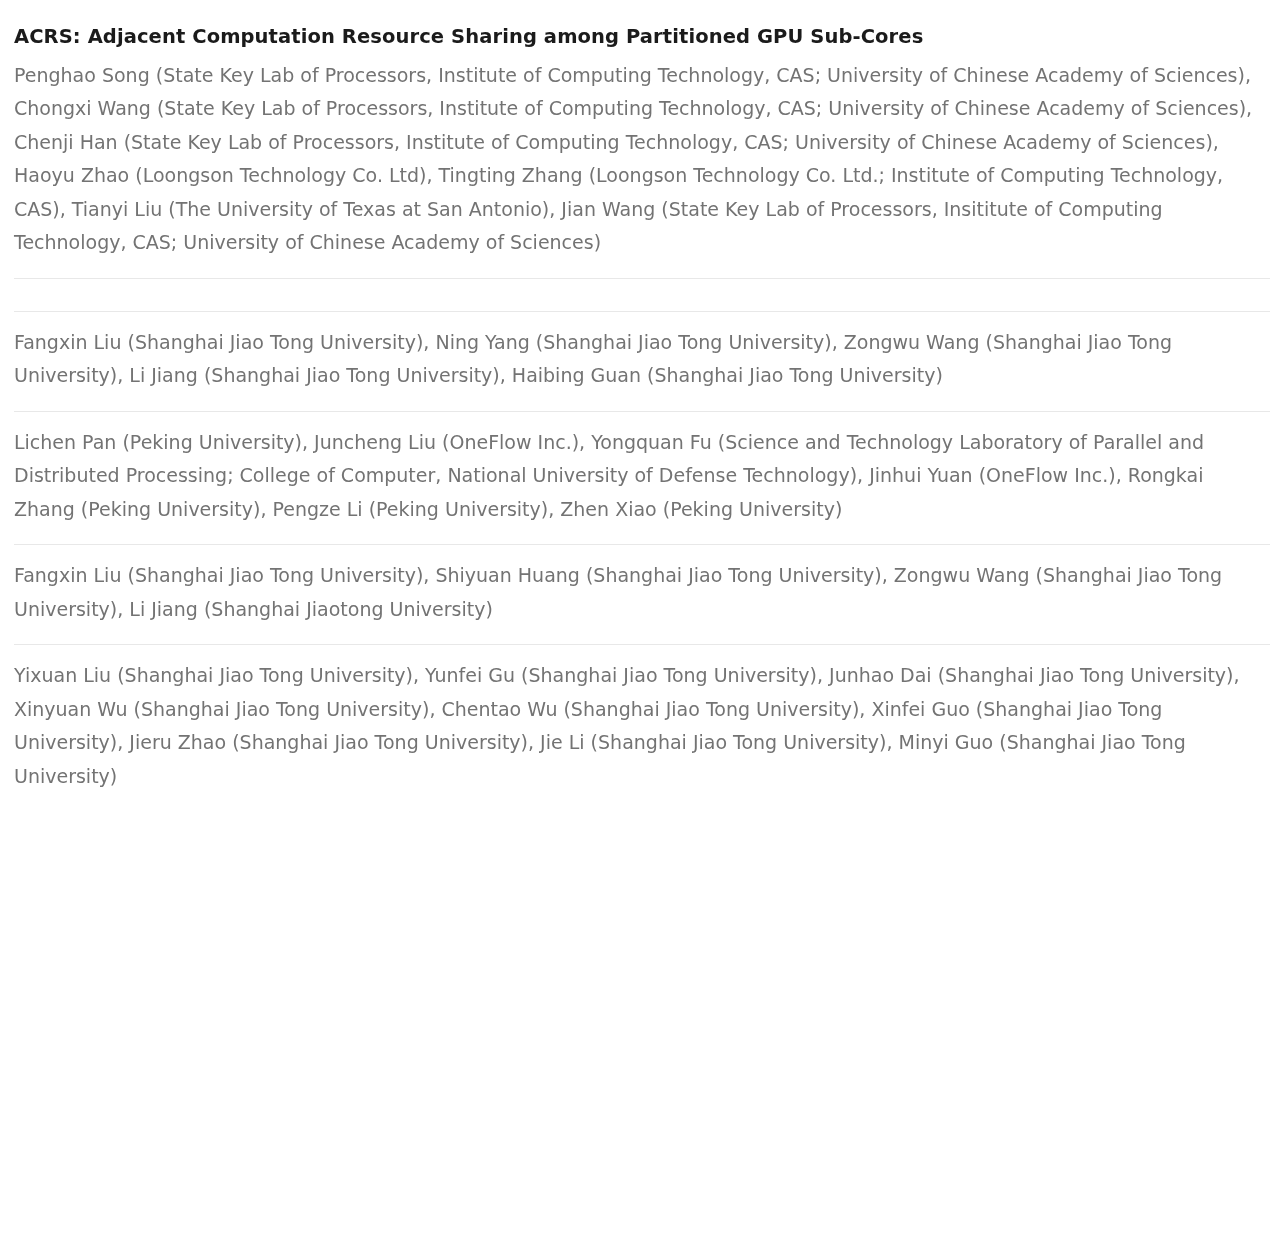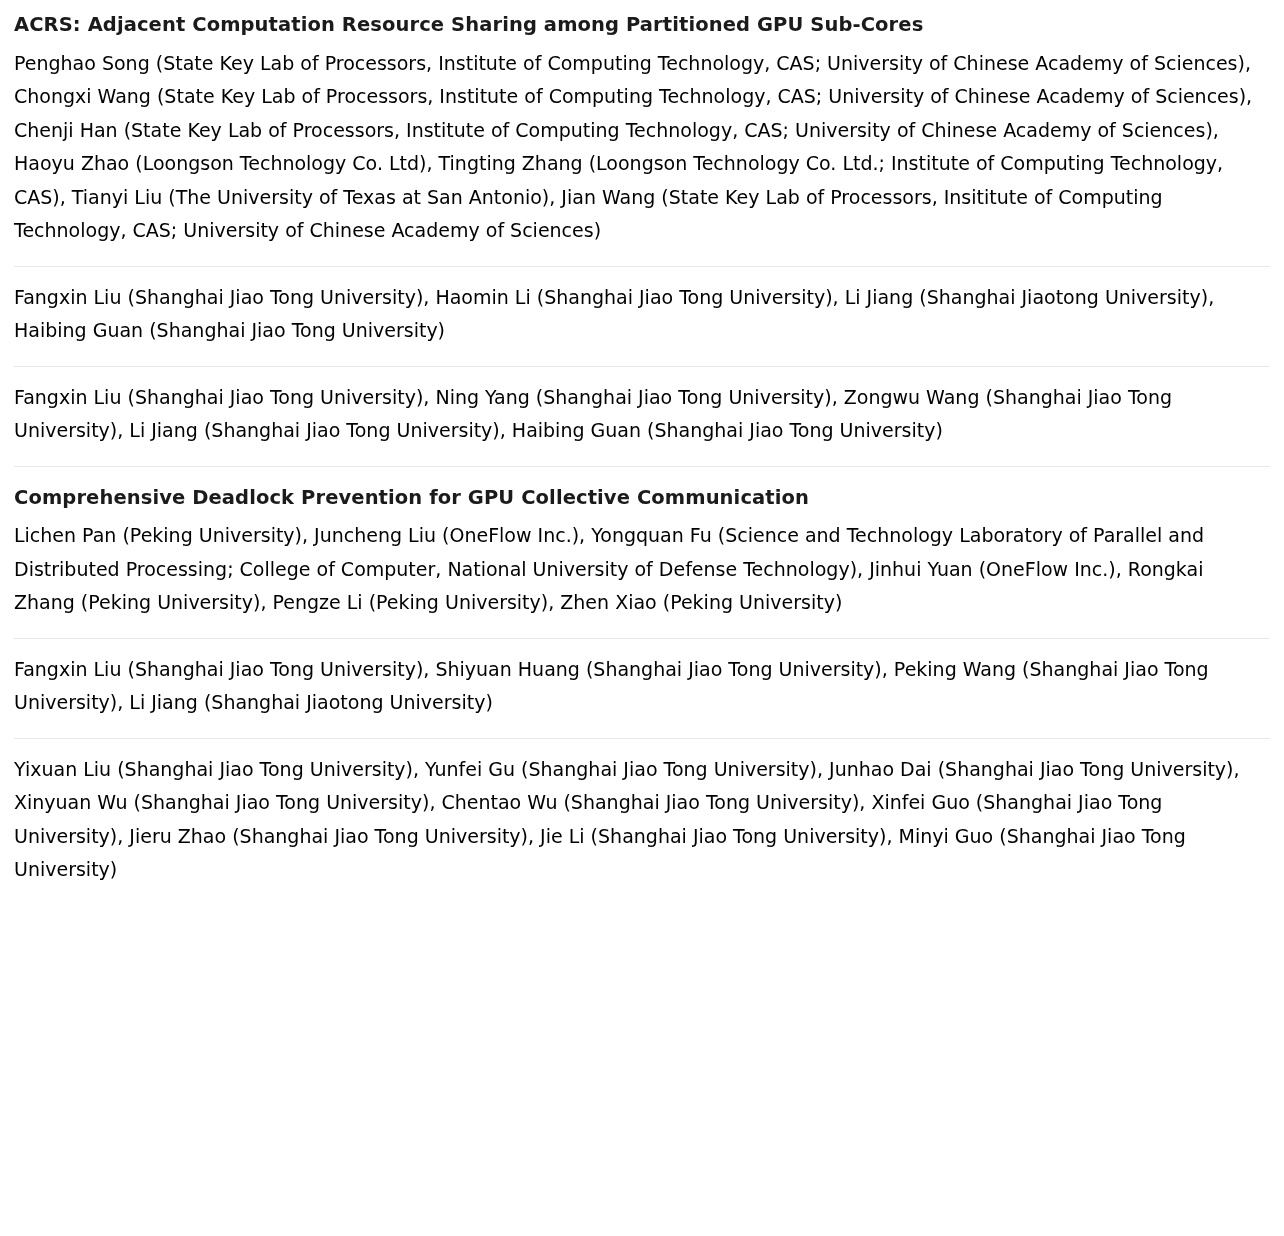--- a/index.html
+++ b/index.html
@@ -7,21 +7,21 @@
     margin: 0;
     padding: 0;
     background: #ffffff;
   }
   body {
     width: 1284px;
     font-family: "DejaVu Sans", "Liberation Sans", sans-serif;
     -webkit-font-smoothing: antialiased;
   }
   .paper-list {
-    padding: 0 14px;
+    padding: 12px 14px;
   }
   .entry {
     padding: 14px 0 18px 0;
     border-bottom: 1px solid #e8e8e8;
   }
   .entry:first-child {
     padding-top: 8px;
   }
   .entry:last-child {
     border-bottom: none;
@@ -33,47 +33,45 @@
     line-height: 33.5px;
     font-weight: bold;
     color: #1b1b1b;
     letter-spacing: 0.1px;
   }
   .entry p {
     margin: 0;
     font-size: 19px;
     line-height: 33.5px;
     font-weight: normal;
-    color: #000000;
+    color: #737373;
   }
 </style>
 </head>
 <body>
 
 <main class="paper-list">
 
   <article class="entry">
     <h2>ACRS: Adjacent Computation Resource Sharing among Partitioned GPU Sub-Cores</h2>
     <p>Penghao Song (State Key Lab of Processors, Institute of Computing Technology, CAS; University of Chinese Academy of Sciences), Chongxi Wang (State Key Lab of Processors, Institute of Computing Technology, CAS; University of Chinese Academy of Sciences), Chenji Han (State Key Lab of Processors, Institute of Computing Technology, CAS; University of Chinese Academy of Sciences), Haoyu Zhao (Loongson Technology Co. Ltd), Tingting Zhang (Loongson Technology Co. Ltd.; Institute of Computing Technology, CAS), Tianyi Liu (The University of Texas at San Antonio), Jian Wang (State Key Lab of Processors, Insititute of Computing Technology, CAS; University of Chinese Academy of Sciences)</p>
   </article>
 
   <article class="entry">
-    <p>Fangxin Liu (Shanghai Jiao Tong University), Haomin Li (Shanghai Jiao Tong University), Li Jiang (Shanghai Jiaotong University), Haibing Guan (Shanghai Jiao Tong University)</p>
   </article>
 
   <article class="entry">
     <p>Fangxin Liu (Shanghai Jiao Tong University), Ning Yang (Shanghai Jiao Tong University), Zongwu Wang (Shanghai Jiao Tong University), Li Jiang (Shanghai Jiao Tong University), Haibing Guan (Shanghai Jiao Tong University)</p>
   </article>
 
   <article class="entry">
-    <h2>Comprehensive Deadlock Prevention for GPU Collective Communication</h2>
     <p>Lichen Pan (Peking University), Juncheng Liu (OneFlow Inc.), Yongquan Fu (Science and Technology Laboratory of Parallel and Distributed Processing; College of Computer, National University of Defense Technology), Jinhui Yuan (OneFlow Inc.), Rongkai Zhang (Peking University), Pengze Li (Peking University), Zhen Xiao (Peking University)</p>
   </article>
 
   <article class="entry">
-    <p>Fangxin Liu (Shanghai Jiao Tong University), Shiyuan Huang (Shanghai Jiao Tong University), Peking Wang (Shanghai Jiao Tong University), Li Jiang (Shanghai Jiaotong University)</p>
+    <p>Fangxin Liu (Shanghai Jiao Tong University), Shiyuan Huang (Shanghai Jiao Tong University), Zongwu Wang (Shanghai Jiao Tong University), Li Jiang (Shanghai Jiaotong University)</p>
   </article>
 
   <article class="entry">
     <p>Yixuan Liu (Shanghai Jiao Tong University), Yunfei Gu (Shanghai Jiao Tong University), Junhao Dai (Shanghai Jiao Tong University), Xinyuan Wu (Shanghai Jiao Tong University), Chentao Wu (Shanghai Jiao Tong University), Xinfei Guo (Shanghai Jiao Tong University), Jieru Zhao (Shanghai Jiao Tong University), Jie Li (Shanghai Jiao Tong University), Minyi Guo (Shanghai Jiao Tong University)</p>
   </article>
 
 </main>
 
 </body></html>

